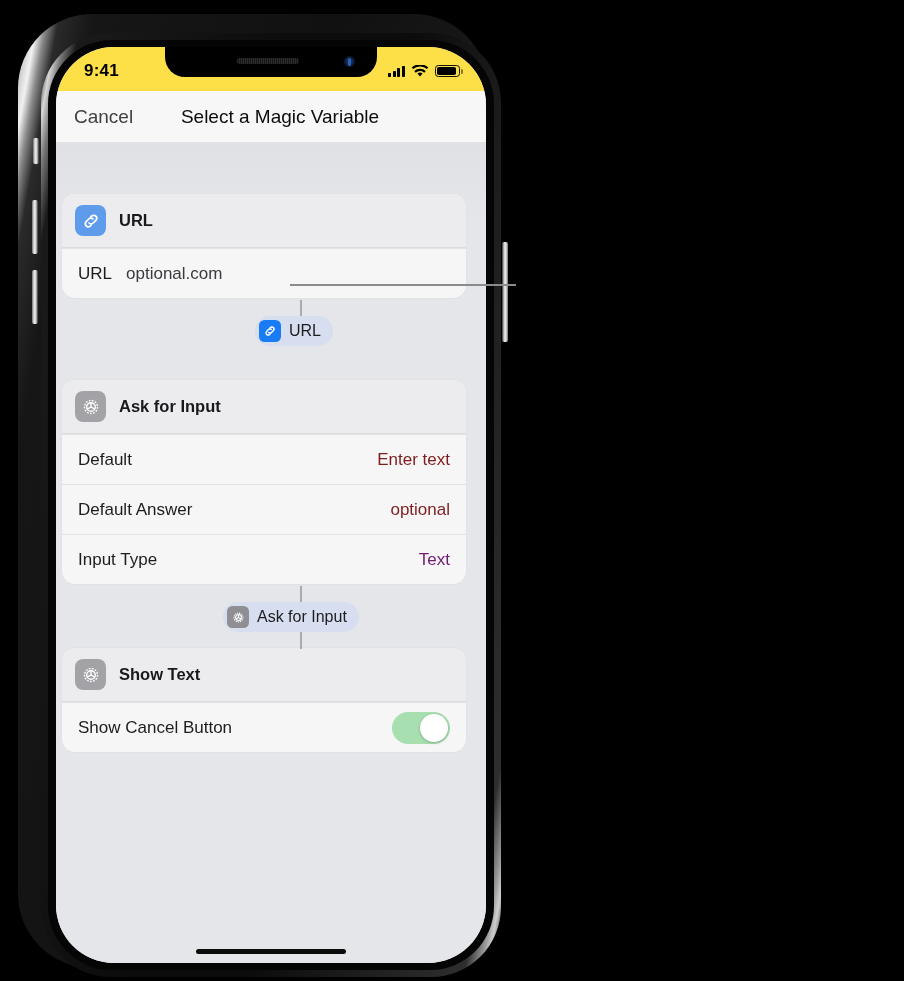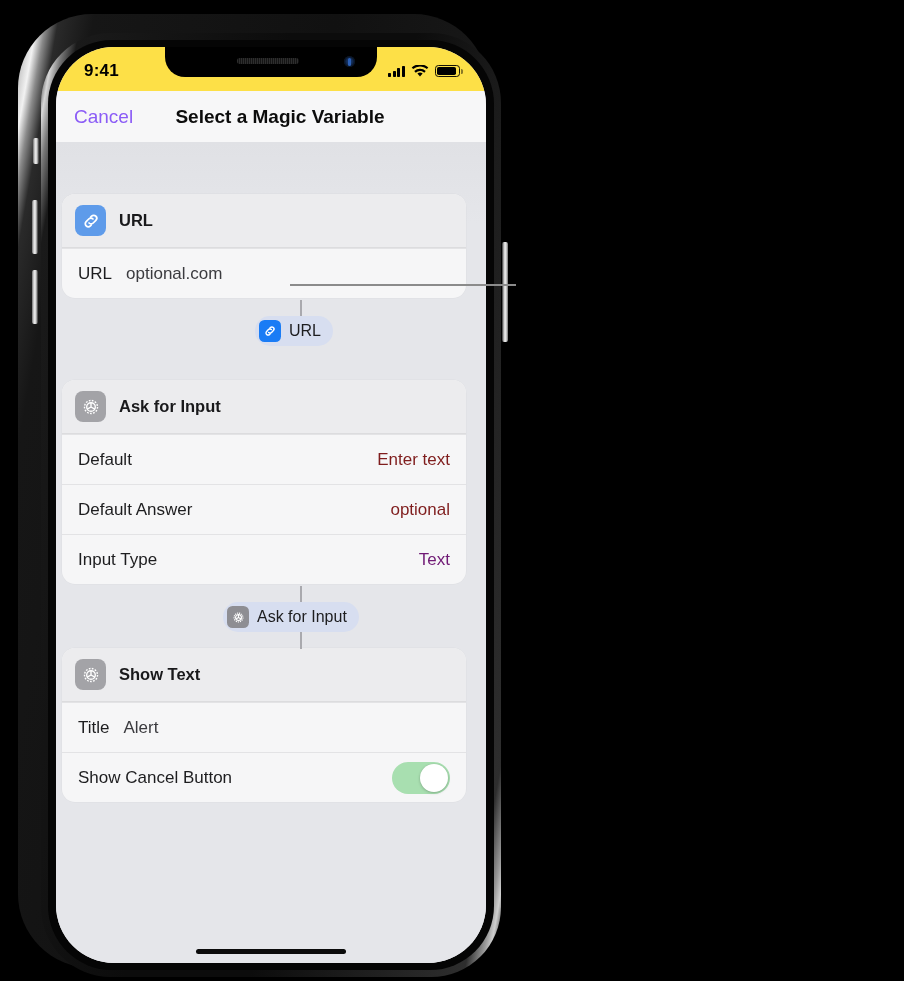--- a/index.html
+++ b/index.html
@@ -132,26 +132,26 @@
   .navbar {
     position: absolute; left:0; top:44px;
     width: 100%; height: 51px;
     background: #f7f7f8;
     display: flex; align-items: center;
     z-index: 25;
     box-sizing: border-box;
   }
   .nav-cancel {
     position: absolute; left: 18px;
-    font-size: 19px; color: #8b5cf6;
+    font-size: 19px; color: #404040;
     cursor: pointer;
   }
   .nav-title {
     width: 100%; text-align: center;
-    font-size: 19px; font-weight: bold; color: #0c0c0c;
+    font-size: 19px; font-weight: normal; color: #0c0c0c;
     padding-left: 18px;
     box-sizing: border-box;
   }
 
   
   .content {
     position: absolute; left:0; top:95px;
     width: 430px; height: 821px;
     background: linear-gradient(180deg,#e0e1e5 0%, #e5e6ea 10%, #e5e6ea 100%);
     overflow: hidden;
@@ -396,24 +396,20 @@
                 <g fill="none" stroke="#fff" stroke-width="1.5">
                   <circle cx="12" cy="12" r="7.1" stroke-dasharray="1.9 1.45"></circle>
                   <circle cx="12" cy="12" r="4.7"></circle>
                   <path d="M12 7.3v4.7M12 12l4.1 2.35M12 12l-4.1 2.35"></path>
                 </g>
               </svg>
             </div>
             <div class="card-head-title">Show Text</div>
           </div>
           <div class="row">
-            <span class="lbl">Title</span>
-            <span class="val left">Alert</span>
-          </div>
-          <div class="row">
             <span class="lbl">Show Cancel Button</span>
             <div class="toggle">
               <div class="knob"></div>
             </div>
           </div>
         </div>
 
       </div>
 
       <div class="home-ind"></div>

